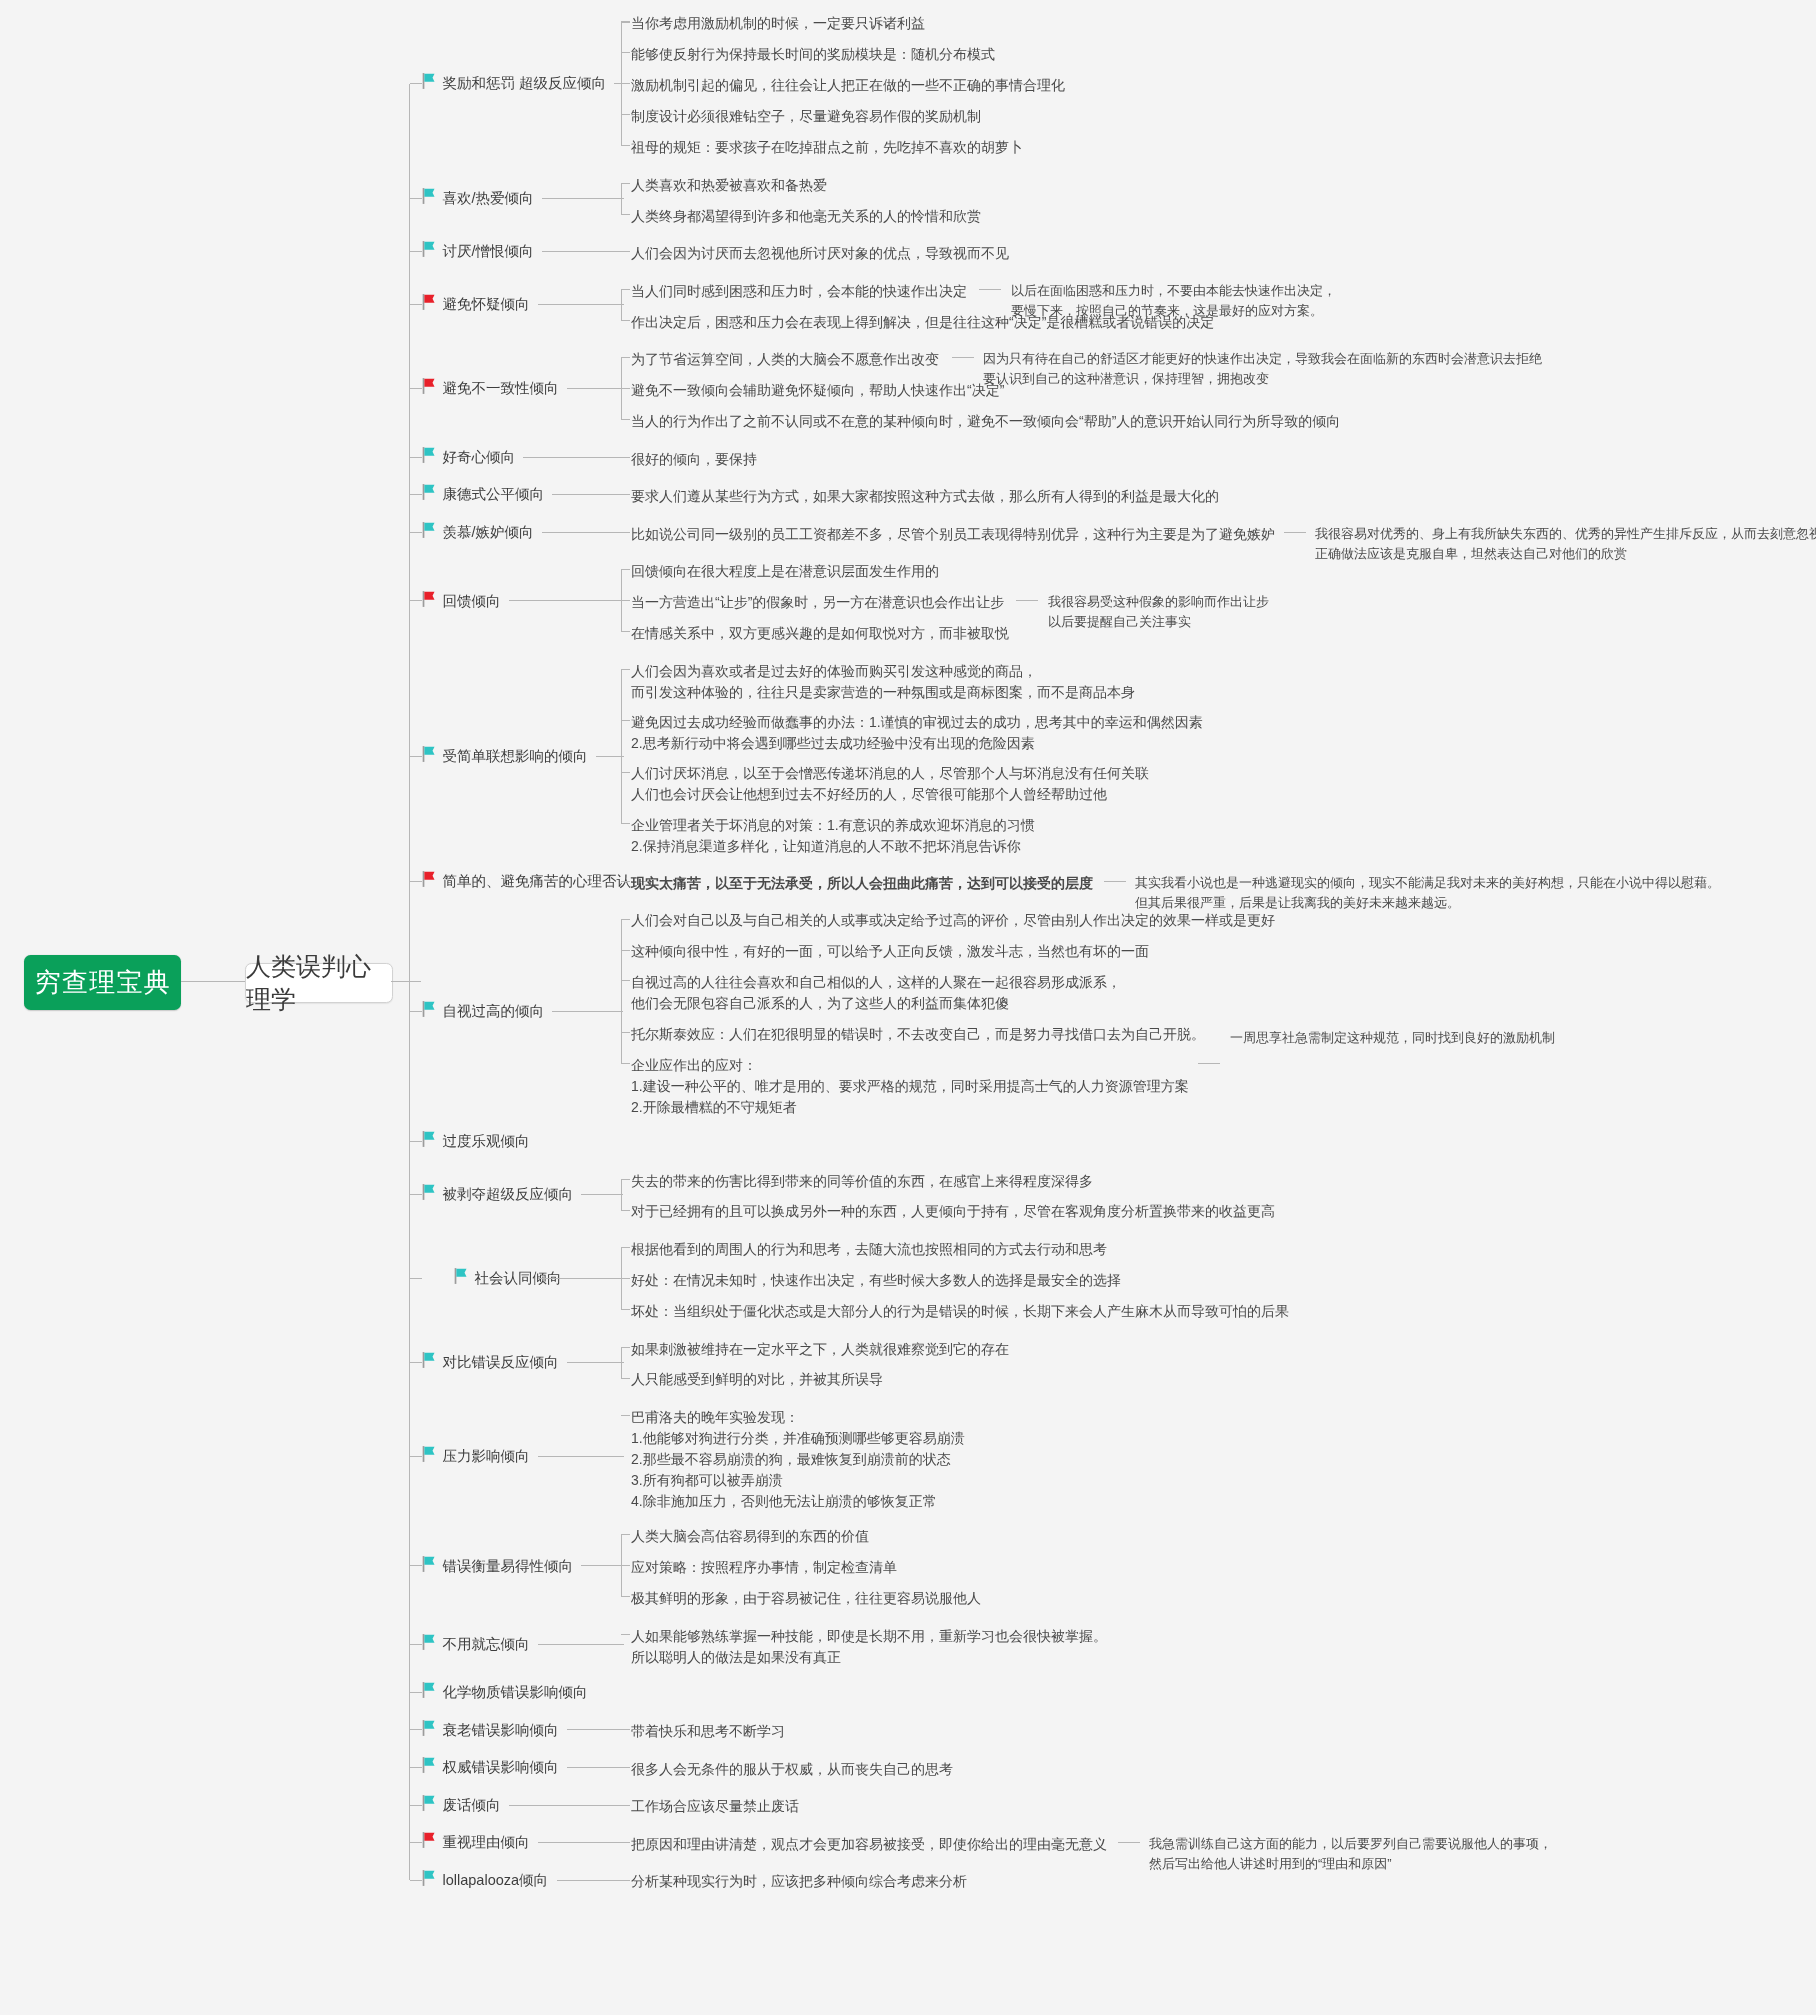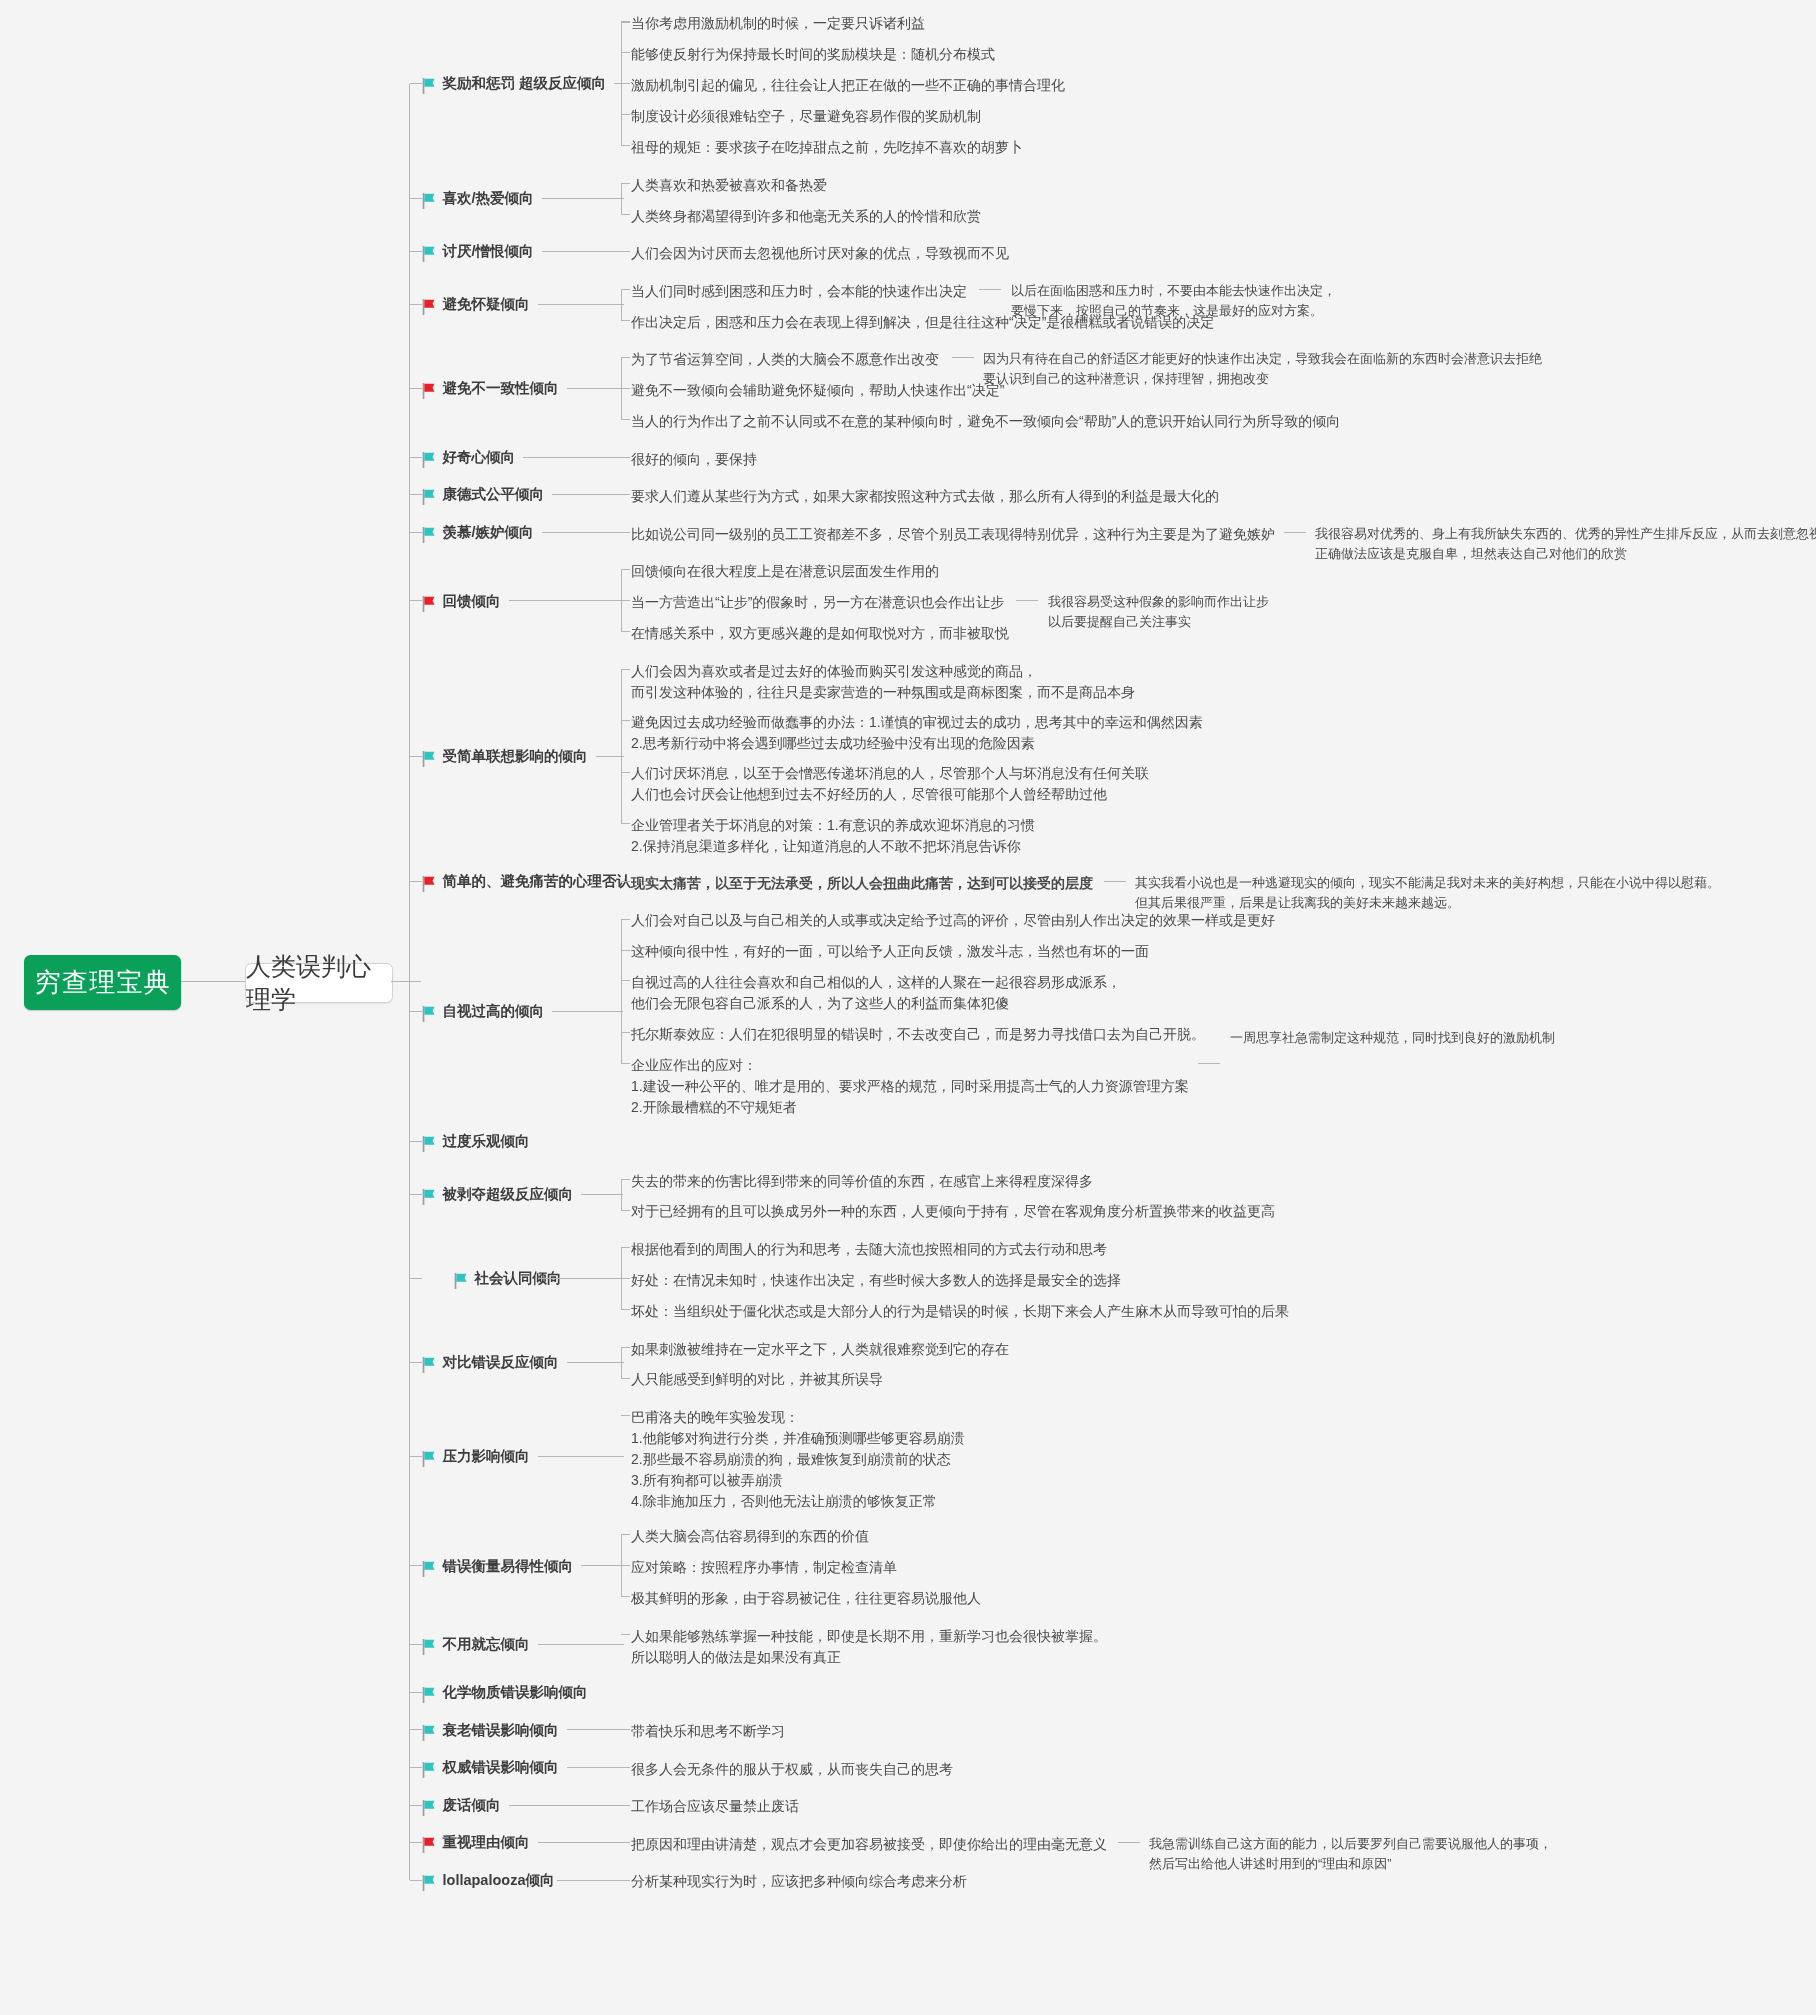--- a/index.html
+++ b/index.html
@@ -37,22 +37,21 @@
   .h{height:1.3px;}
   
   #tree{
     position:absolute;
     left:422px; top:0;
     width:1383px;
   }
   .branch{
     position:absolute;
     display:flex;
-    align-items:flex-end;
-    font-weight:bold;
+    align-items:flex-start;
   }
   .flag{
     width:14.5px;height:16px;
     flex:0 0 14.5px;
     margin-right:6px;
     position:relative;
   }
   .flag svg{display:block;width:14.5px;height:16px;}
   .b-title{
     font-size:14.5px;color:#3d3d3d;white-space:nowrap;

